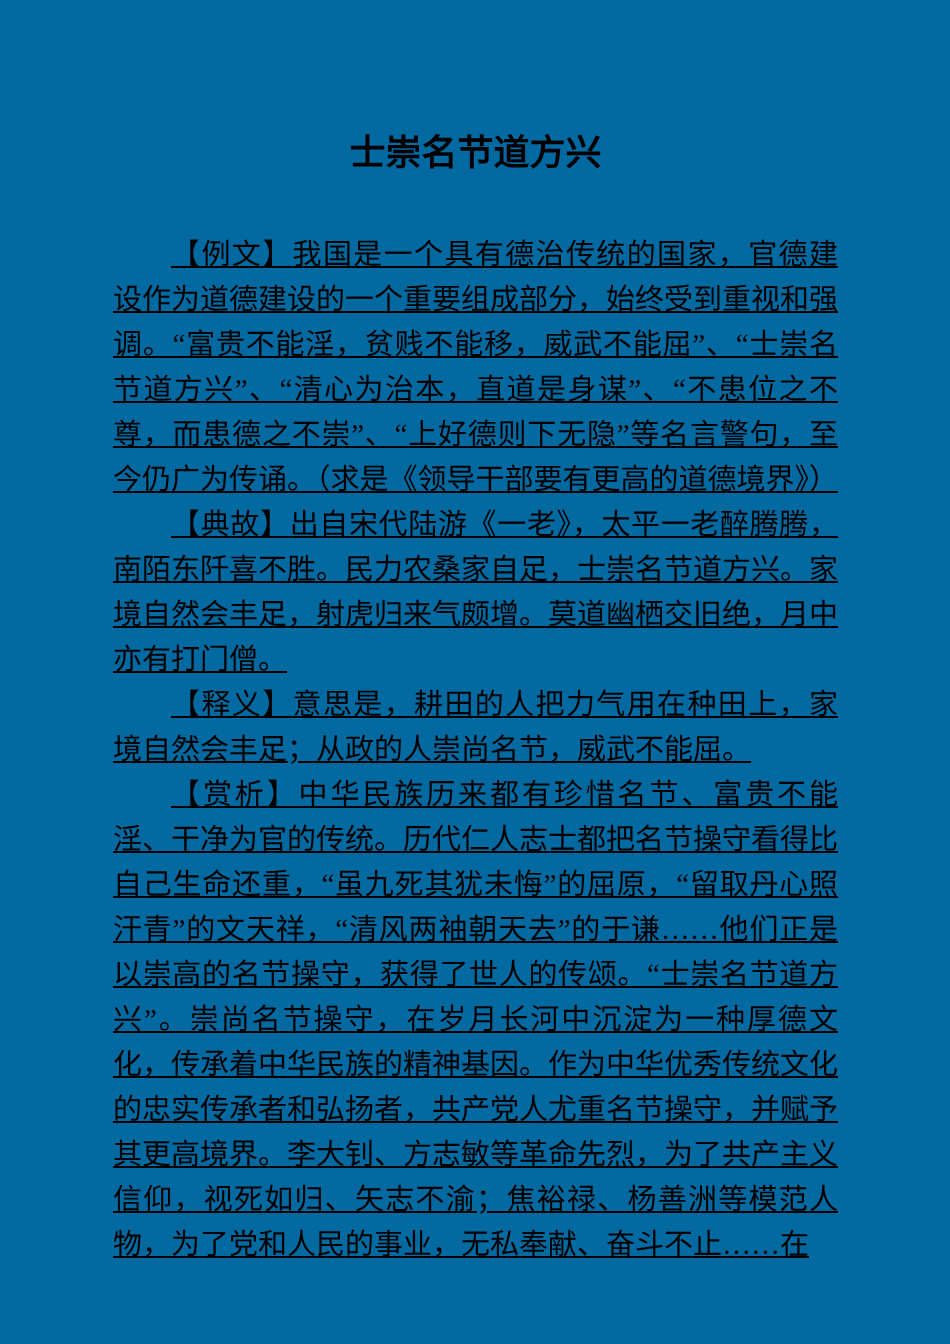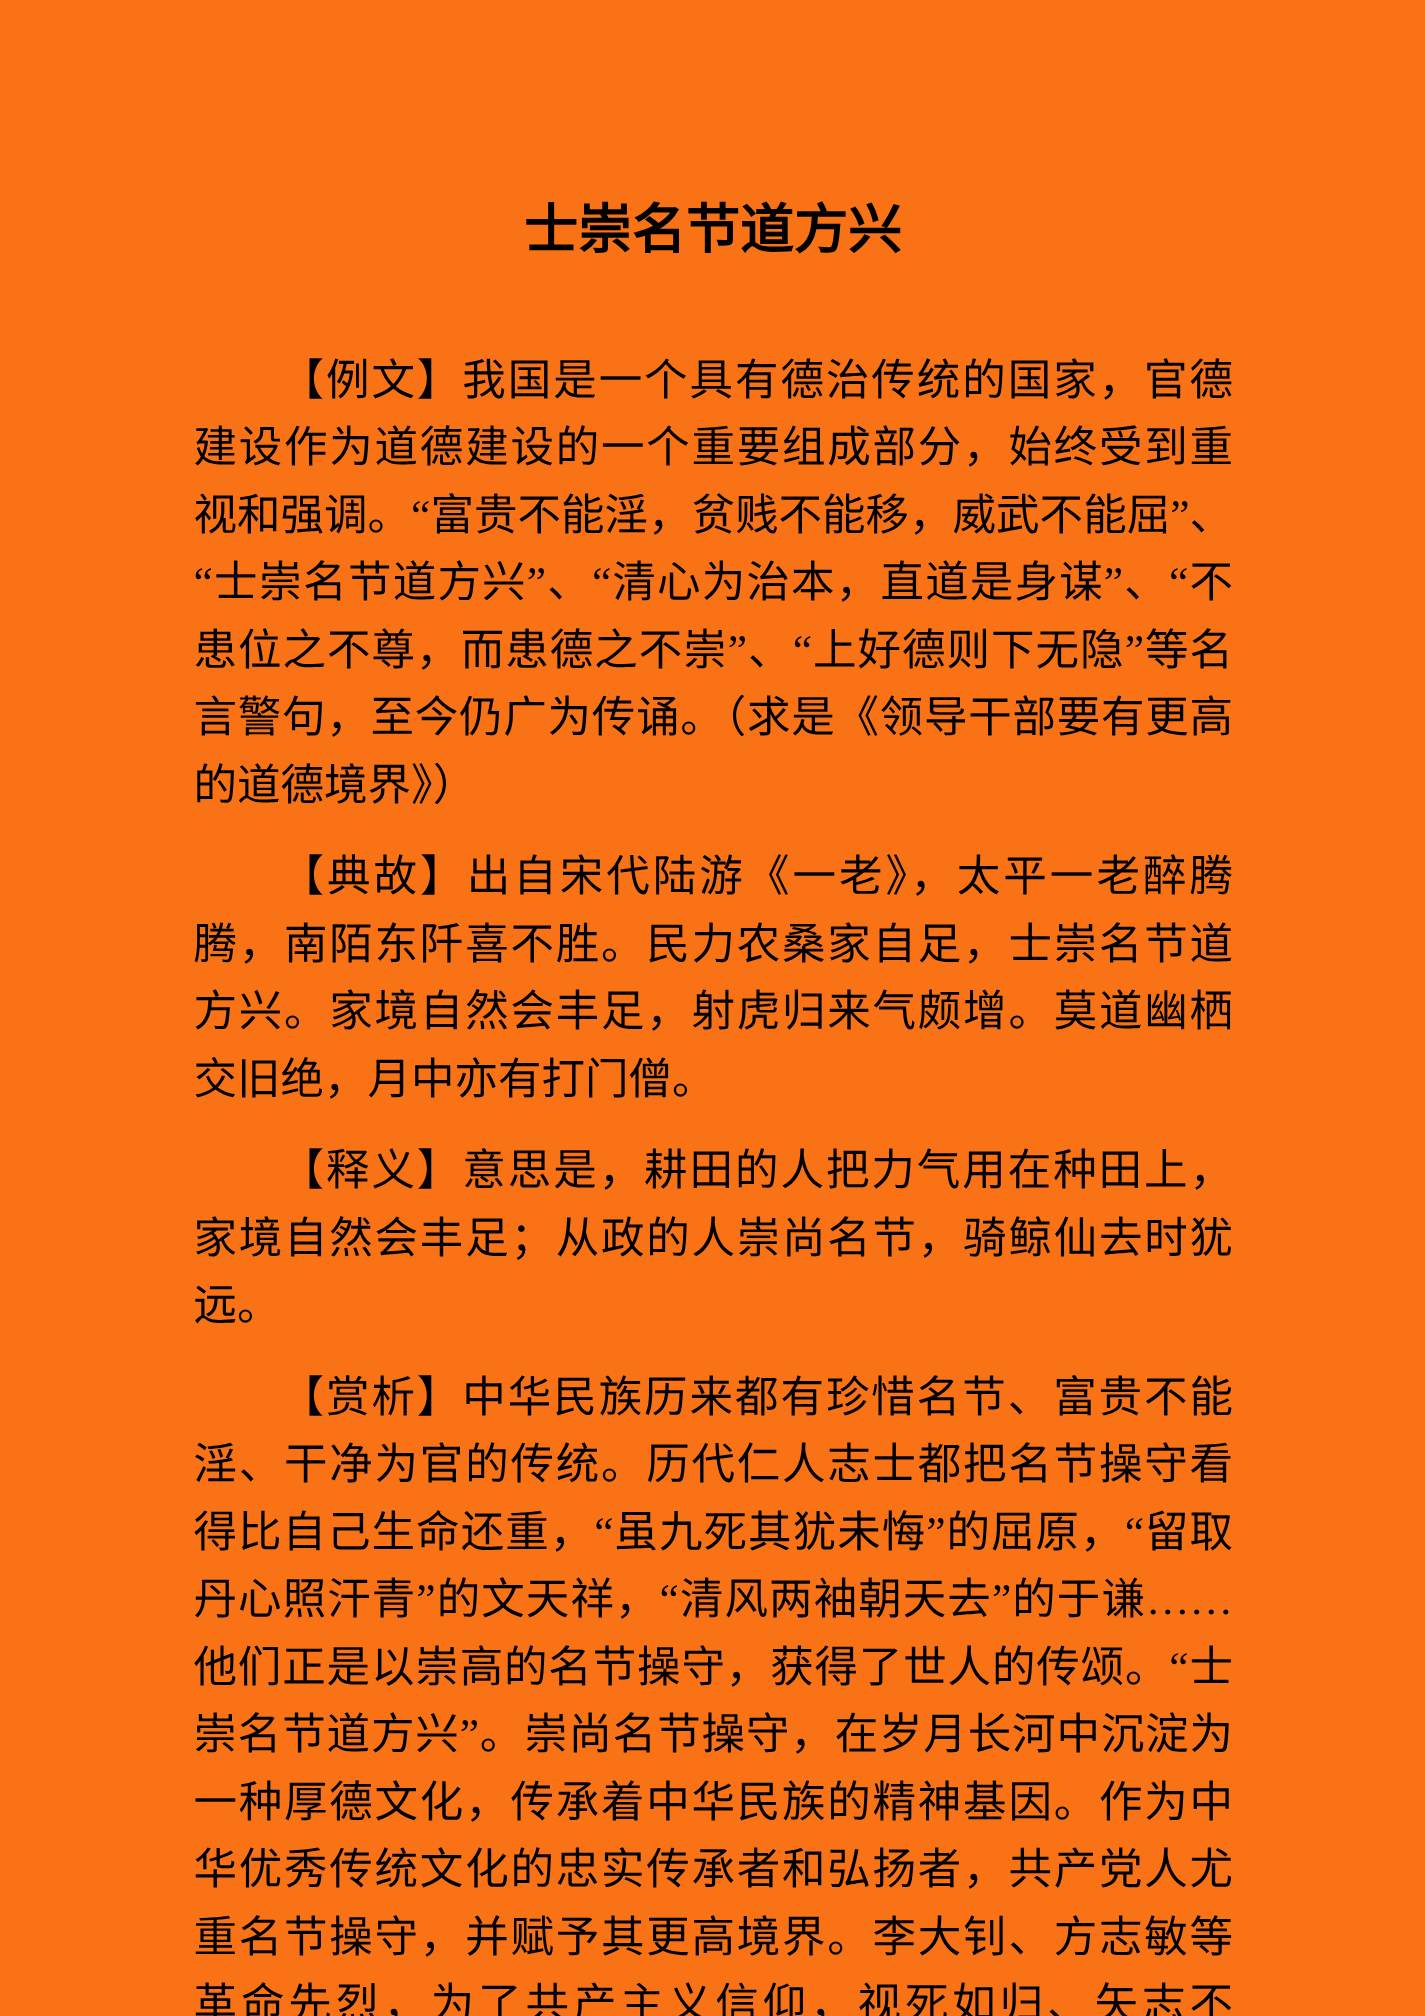--- a/index.html
+++ b/index.html
@@ -4,21 +4,21 @@
 <style>
   html, body {
     margin: 0;
     padding: 0;
     background: #ffffff;
   }
   .page {
     position: relative;
     width: 950px;
     height: 1344px;
-    background: #f97316;
+    background: #0369a1;
     box-sizing: border-box;
     padding: 126px 112px 0 113px;
     color: #000000;
     font-family: "Liberation Serif", "DejaVu Serif", serif;
     overflow: hidden;
   }
   .doc-title {
     margin: 0;
     text-align: center;
     font-size: 36px;
@@ -28,37 +28,38 @@
     font-family: "Liberation Serif", "DejaVu Serif", serif;
   }
   .doc-body {
     margin-top: 52px;
     font-size: 29px;
     line-height: 45px;
     text-align: justify;
     text-justify: inter-ideograph;
   }
   .doc-body p {
-    margin: 16px;
+    margin: 0;
     padding: 0;
     text-indent: 2em;
     word-break: break-all;
+    text-decoration: underline;
   }
 </style>
 </head>
 <body>
 
 <div class="page">
 
   <h1 class="doc-title">士崇名节道方兴</h1>
 
   <div class="doc-body">
 
     <p><span>【例文】</span><span>我国是一个具有德治传统的国家，官德建设作为道德建设的一个重要组成部分，始终受到重视和强调。“富贵不能淫，贫贱不能移，威武不能屈”、“士崇名节道方兴”、“清心为治本，直道是身谋”、“不患位之不尊，而患德之不崇”、“上好德则下无隐”等名言警句，至今仍广为传诵。（求是《领导干部要有更高的道德境界》）</span></p>
 
     <p><span>【典故】</span><span>出自宋代陆游《一老》，太平一老醉腾腾，南陌东阡喜不胜。民力农桑家自足，士崇名节道方兴。家境自然会丰足，射虎归来气颇增。莫道幽栖交旧绝，月中亦有打门僧。</span></p>
 
-    <p><span>【释义】</span><span>意思是，耕田的人把力气用在种田上，家境自然会丰足；从政的人崇尚名节，骑鲸仙去时犹远。</span></p>
+    <p><span>【释义】</span><span>意思是，耕田的人把力气用在种田上，家境自然会丰足；从政的人崇尚名节，威武不能屈。</span></p>
 
     <p><span>【赏析】</span><span>中华民族历来都有珍惜名节、富贵不能淫、干净为官的传统。历代仁人志士都把名节操守看得比自己生命还重，“虽九死其犹未悔”的屈原，“留取丹心照汗青”的文天祥，“清风两袖朝天去”的于谦……他们正是以崇高的名节操守，获得了世人的传颂。“士崇名节道方兴”。崇尚名节操守，在岁月长河中沉淀为一种厚德文化，传承着中华民族的精神基因。作为中华优秀传统文化的忠实传承者和弘扬者，共产党人尤重名节操守，并赋予其更高境界。李大钊、方志敏等革命先烈，为了共产主义信仰，视死如归、矢志不渝；焦裕禄、杨善洲等模范人物，为了党和人民的事业，无私奉献、奋斗不止……在</span></p>
 
   </div>
 </div>
 
 </body></html>

